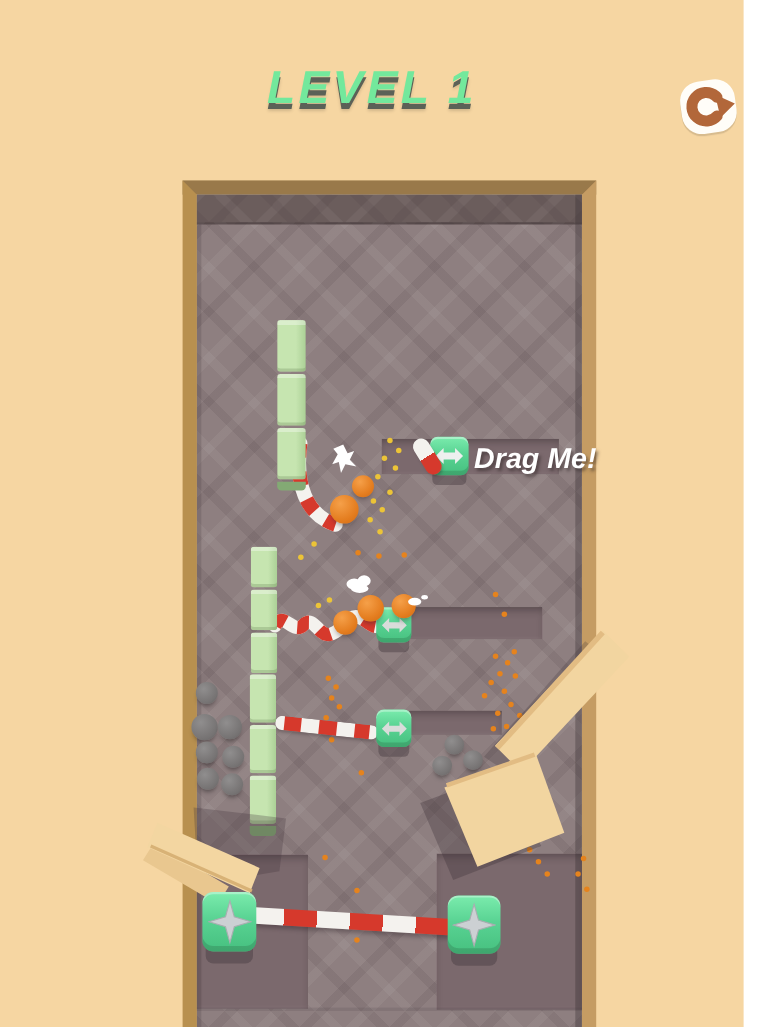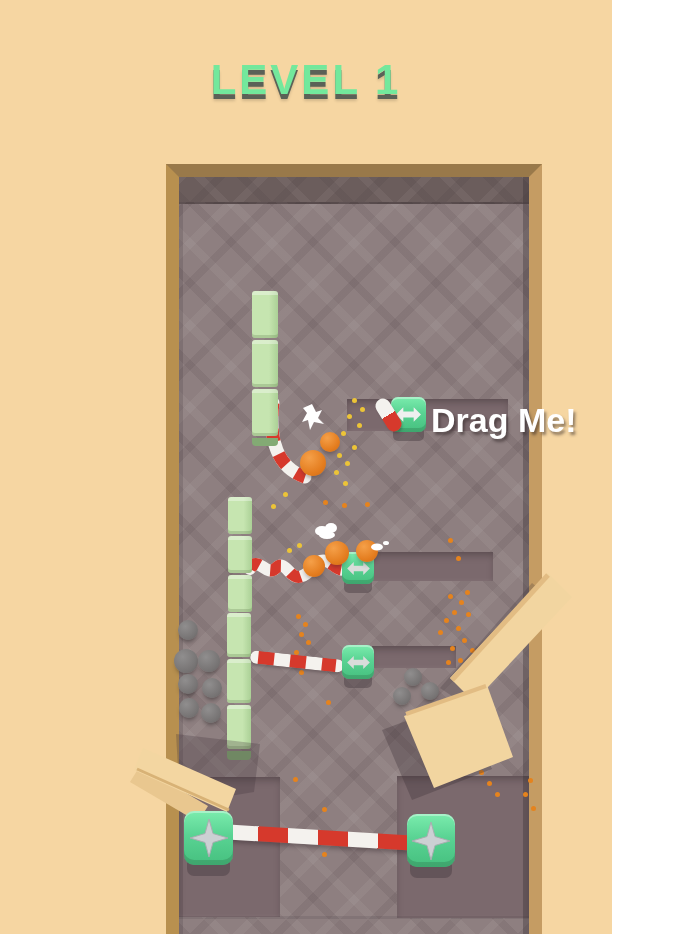--- a/index.html
+++ b/index.html
@@ -1,17 +1,17 @@
 <!DOCTYPE html>
 <html style="--background: #f6d6a2; --floor: #8e7f80; --floor_pit: #7b696d; --wall_top: #6b5d5c; --frame_top: #99794a; --frame_left: #b8904f; --frame_right: #c59c63; --title_green: #73e89c; --title_shadow: #5b6157; --cube_green: #55cb8c; --stripe_red: #d6392c; --stripe_white: #f4f2ee; --block_green: #b9dda4; --ball_orange: #e8832c; --boulder_gray: #7d7a7a; --wood_tan: #f2d5a0; --restart_brown: #b2673a; --sand_orange: #e5831d; --sand_yellow: #ecc437;"><head>
 <meta charset="utf-8">
 <style>
   html,body{margin:0;padding:0;}
-  #stage{position:relative;width:612px;height:934px;overflow:hidden;
-         font-family:"Liberation Sans",sans-serif;background:var(--background,#f6d6a2);}
+  #stage{position:relative;width:676px;height:934px;overflow:hidden;
+         font-family:"Liberation Sans",sans-serif;background:var(--background,#f6d6a2);font-style:italic;}
   #stage *{box-sizing:border-box;}
 
   .abs{position:absolute;}
 
   
   .level-title{left:0;right:0;top:56px;text-align:center;z-index:8;
     font-size:42px;font-weight:bold;letter-spacing:3px;color:var(--title_green,#73e89c);
     text-shadow:0 5px 0 var(--title_shadow,#5b6157), 0 7px 3px rgba(0,0,0,.15);}
   .restart-btn{left:611px;top:66px;width:64px;height:62px;z-index:8;border:none;background:none;padding:0;cursor:pointer;}
 
@@ -77,21 +77,21 @@
     background:linear-gradient(180deg,#7becad 0%,#59d393 45%,#46c07f 100%);
     box-shadow:inset 0 2px 0 rgba(255,255,255,.35), inset 0 -4px 0 rgba(40,90,60,.25), 0 11px 0 -2px rgba(72,60,64,.45);}
   .cube-r1{left:391px;top:397px;width:35px;height:35px;}
   .cube-r2{left:342px;top:552px;width:32px;height:32px;}
   .cube-r3{left:342px;top:645px;width:32px;height:34px;}
   .cube-bl{left:184px;top:811px;width:49px;height:54px;border-radius:10px;
            box-shadow:inset 0 2px 0 rgba(255,255,255,.35), inset 0 -5px 0 rgba(40,90,60,.25), 0 14px 0 -3px rgba(72,60,64,.45);}
   .cube-br{left:407px;top:814px;width:48px;height:53px;border-radius:10px;
            box-shadow:inset 0 2px 0 rgba(255,255,255,.35), inset 0 -5px 0 rgba(40,90,60,.25), 0 14px 0 -3px rgba(72,60,64,.45);}
 
-  .drag-label{left:431px;top:401px;z-index:8;font-size:34px;font-weight:bold;color:#ffffff;
+  .drag-label{left:431px;top:401px;z-index:8;font-size:26px;font-weight:bold;color:#ffffff;
     text-shadow:2px 3px 3px rgba(40,30,30,.5);white-space:nowrap;}
 </style>
 </head>
 <body>
 
 <div id="stage">
 
   <div class="abs level-title">LEVEL 1</div>
 
   <button class="abs restart-btn">

